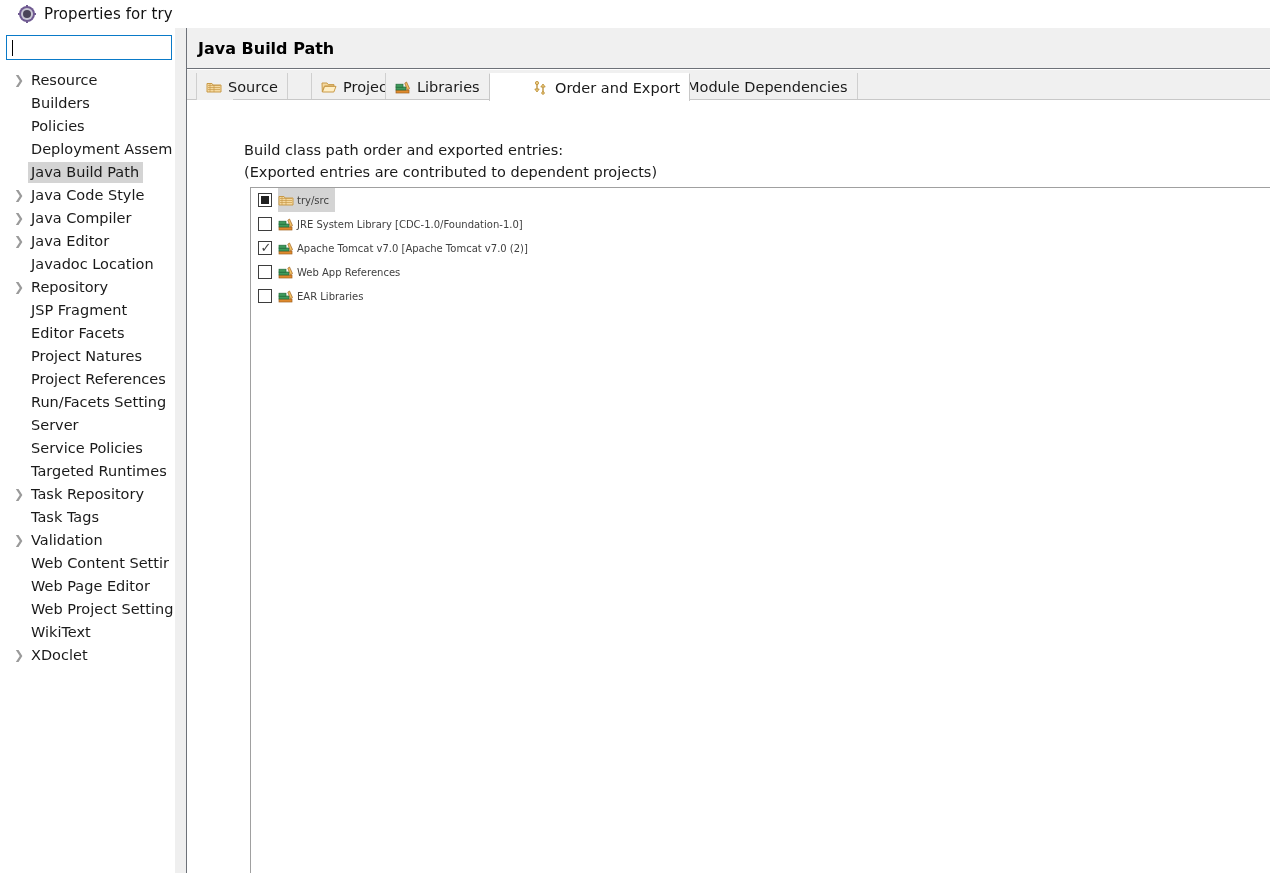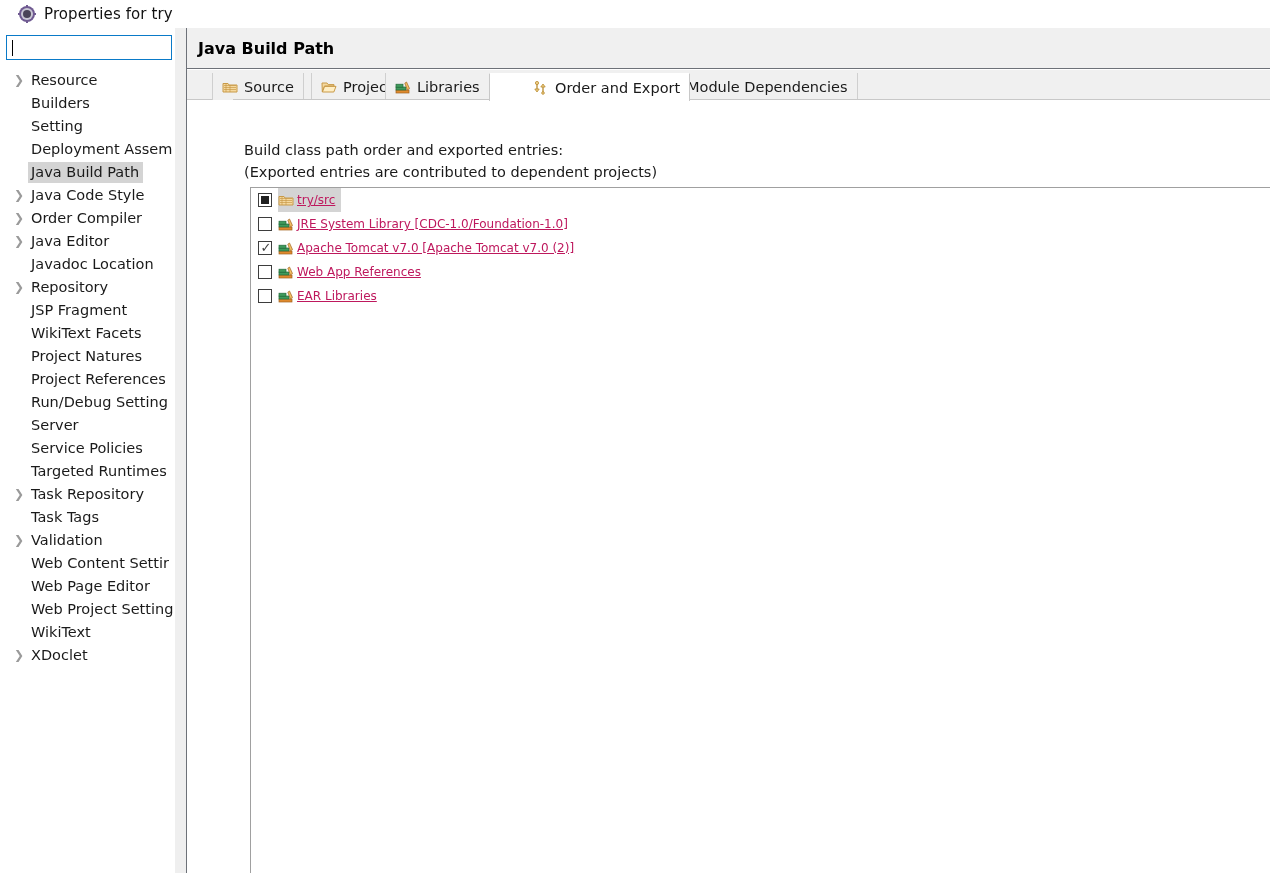--- a/index.html
+++ b/index.html
@@ -249,23 +249,22 @@
     color: #404040;
     text-align: center;
   }
   .row-icon {
     width: 16px; height: 16px;
     margin-right: 3px;
     position: relative;
     flex: 0 0 auto;
   }
   .row-label {
-    font-size: 12px;
-    color: #be185d;
-    text-decoration: underline;
+    font-size: 10px;
+    color: #404040;
   }
 
   
   .ico-svg { display: block; width: 100%; height: 100%; }
 </style>
 </head>
 <body>
 
 <div class="titlebar">
   <span class="title-icon">
@@ -283,33 +282,33 @@
   <span class="title-text">Properties for try</span>
 </div>
 
 <div class="left-panel">
   <div class="filter-box">
     <div class="filter-caret"></div>
   </div>
   <div class="tree" id="tree-container">
       <div class="tree-item"><span class="arrow">❯</span><span class="label">Resource</span></div>
       <div class="tree-item"><span class="label">Builders</span></div>
-      <div class="tree-item"><span class="label">Setting</span></div>
+      <div class="tree-item"><span class="label">Policies</span></div>
       <div class="tree-item"><span class="label">Deployment Assem</span></div>
       <div class="tree-item selected"><span class="label">Java Build Path</span></div>
       <div class="tree-item"><span class="arrow">❯</span><span class="label">Java Code Style</span></div>
-      <div class="tree-item"><span class="arrow">❯</span><span class="label">Order Compiler</span></div>
+      <div class="tree-item"><span class="arrow">❯</span><span class="label">Java Compiler</span></div>
       <div class="tree-item"><span class="arrow">❯</span><span class="label">Java Editor</span></div>
       <div class="tree-item"><span class="label">Javadoc Location</span></div>
       <div class="tree-item"><span class="arrow">❯</span><span class="label">Repository</span></div>
       <div class="tree-item"><span class="label">JSP Fragment</span></div>
-      <div class="tree-item"><span class="label">WikiText Facets</span></div>
+      <div class="tree-item"><span class="label">Editor Facets</span></div>
       <div class="tree-item"><span class="label">Project Natures</span></div>
       <div class="tree-item"><span class="label">Project References</span></div>
-      <div class="tree-item"><span class="label">Run/Debug Setting</span></div>
+      <div class="tree-item"><span class="label">Run/Facets Setting</span></div>
       <div class="tree-item"><span class="label">Server</span></div>
       <div class="tree-item"><span class="label">Service Policies</span></div>
       <div class="tree-item"><span class="label">Targeted Runtimes</span></div>
       <div class="tree-item"><span class="arrow">❯</span><span class="label">Task Repository</span></div>
       <div class="tree-item"><span class="label">Task Tags</span></div>
       <div class="tree-item"><span class="arrow">❯</span><span class="label">Validation</span></div>
       <div class="tree-item"><span class="label">Web Content Settir</span></div>
       <div class="tree-item"><span class="label">Web Page Editor</span></div>
       <div class="tree-item"><span class="label">Web Project Setting</span></div>
       <div class="tree-item"><span class="label">WikiText</span></div>
@@ -319,21 +318,21 @@
 <div class="left-scroll-track"></div>
 <div class="vert-divider"></div>
 
 <div class="right-area">
 
   <div class="page-header">
     <div class="page-title">Java Build Path</div>
   </div>
 
   <div class="tabstrip" id="tabstrip">
-      <div class="tab" style="left: 25px;">
+      <div class="tab" style="left: 9px;">
         <span class="tab-icon">
           <svg class="ico-svg" viewBox="0 0 16 16">
             <path d="M1 4.5 L6 4.5 L7 6 L15 6 L15 13 L1 13 Z" fill="#f5d9a0" stroke="#c89a48" stroke-width="1"></path>
             <path d="M2 6.5 L14 6.5 M2 8.5 L14 8.5 M2 10.5 L14 10.5" stroke="#c89a48" stroke-width="0.7"></path>
             <path d="M4 4.5 L4 13 M8 6 L8 13" stroke="#c89a48" stroke-width="0.7"></path>
           </svg>
         </span>
         <span>Source</span>
       </div>
       <div class="tab" style="left: 100px; margin-left: 24px;">

